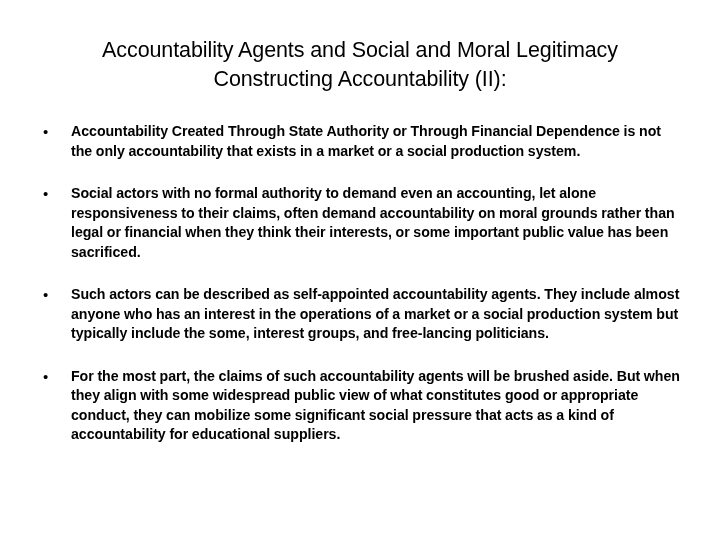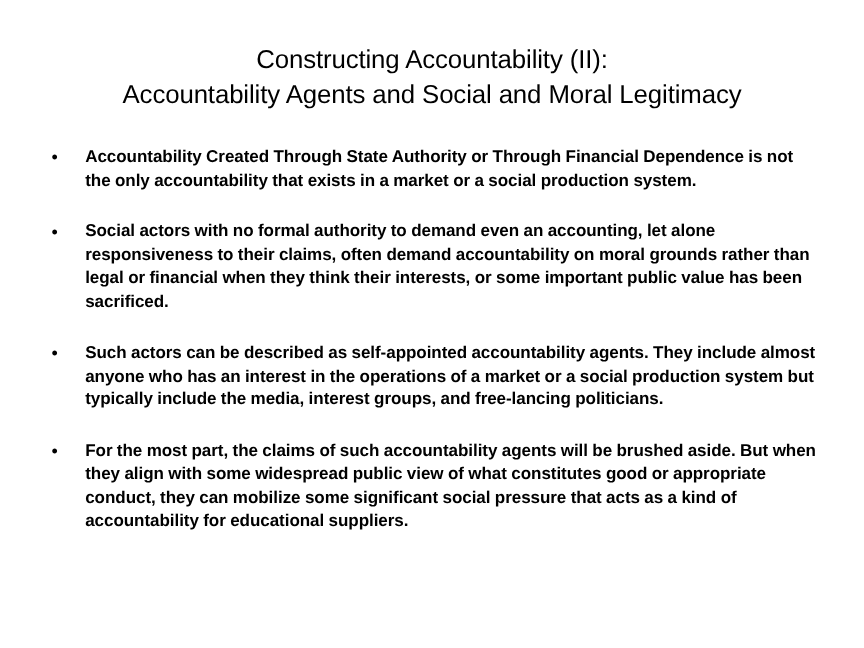--- a/index.html
+++ b/index.html
@@ -73,39 +73,39 @@
     letter-spacing: -0.05px;
     word-spacing: -0.2px;
   }
 </style>
 </head>
 <body>
 
 <div class="slide">
 
   <div class="slide-title">
+    <span class="title-line">Accountability Agents and Social and Moral Legitimacy</span>
     <span class="title-line">Constructing Accountability (II):</span>
-    <span class="title-line">Accountability Agents and Social and Moral Legitimacy</span>
   </div>
 
   <div class="body-area">
 
     <div class="bullet-row">
       <span class="bullet-marker">•</span>
       <span class="bullet-text">Accountability Created Through State Authority or Through Financial Dependence is not the only accountability that exists in a market or a social production system.</span>
     </div>
 
     <div class="bullet-row">
       <span class="bullet-marker">•</span>
       <span class="bullet-text">Social actors with no formal authority to demand even an accounting, let alone responsiveness to their claims, often demand accountability on moral grounds rather than legal or financial when they think their interests, or some important public value has been sacrificed.</span>
     </div>
 
     <div class="bullet-row">
       <span class="bullet-marker">•</span>
-      <span class="bullet-text">Such actors can be described as self-appointed accountability agents. They include almost anyone who has an interest in the operations of a market or a social production system but typically include the media, interest groups, and free-lancing politicians.</span>
+      <span class="bullet-text">Such actors can be described as self-appointed accountability agents. They include almost anyone who has an interest in the operations of a market or a social production system but typically include the some, interest groups, and free-lancing politicians.</span>
     </div>
 
     <div class="bullet-row">
       <span class="bullet-marker">•</span>
       <span class="bullet-text">For the most part, the claims of such accountability agents will be brushed aside. But when they align with some widespread public view of what constitutes good or appropriate conduct, they can mobilize some significant social pressure that acts as a kind of accountability for educational suppliers.</span>
     </div>
 
   </div>
 
 </div>

